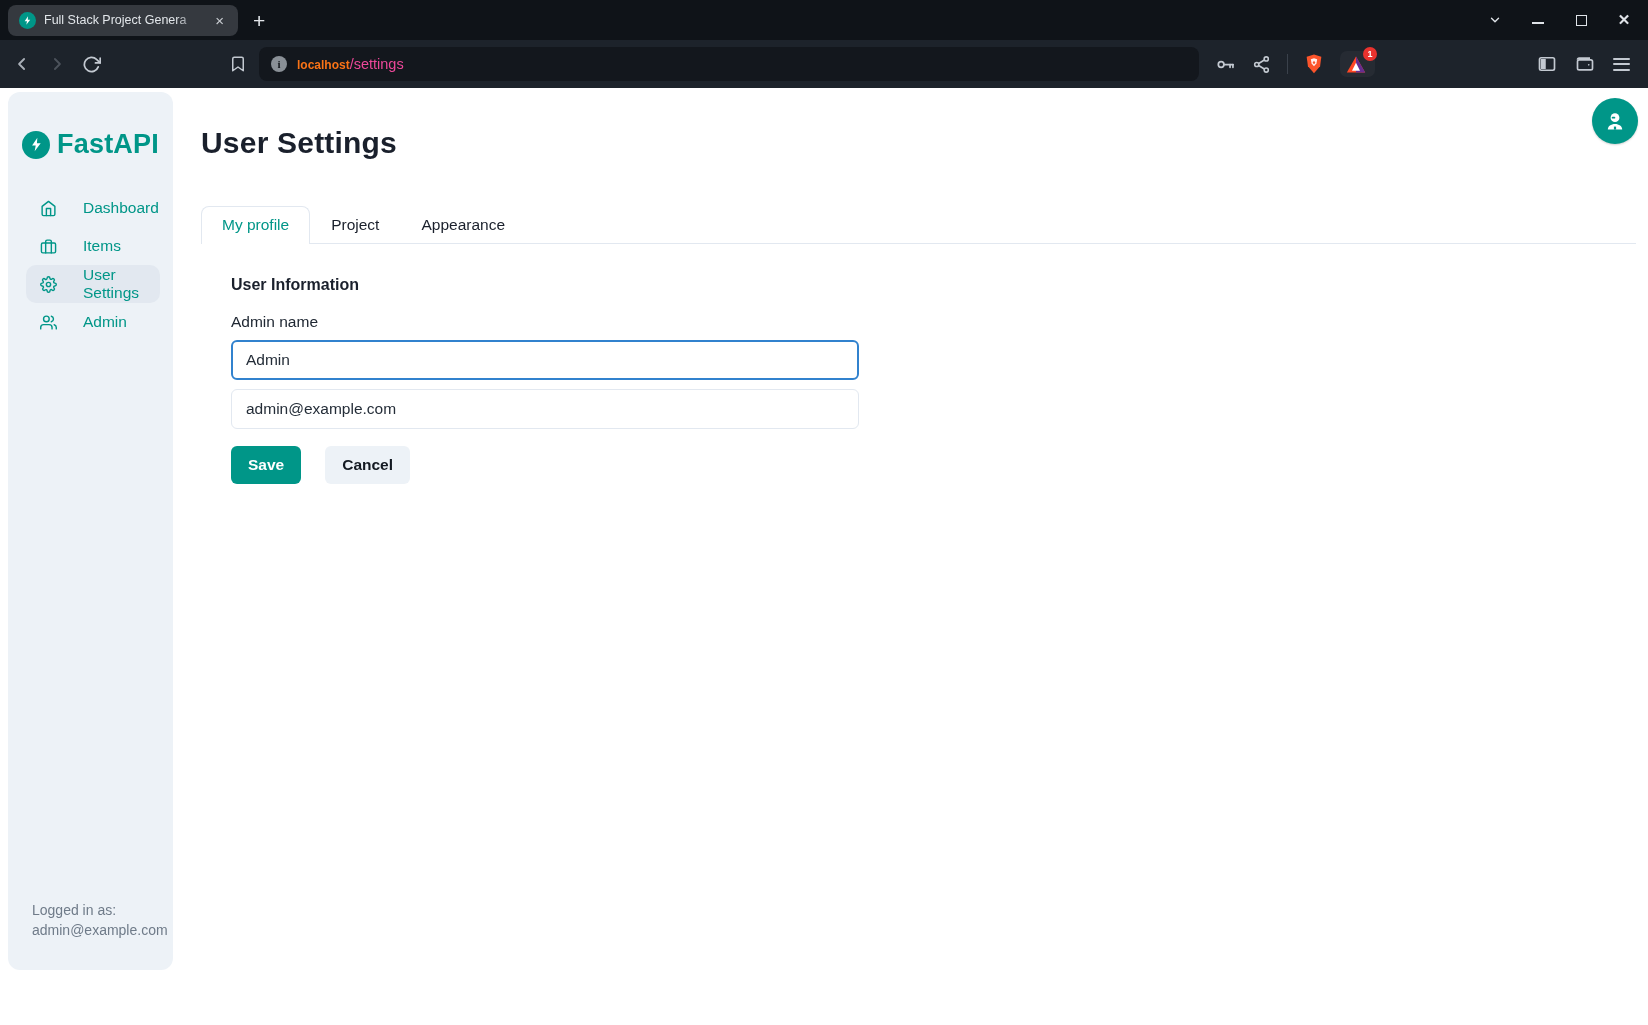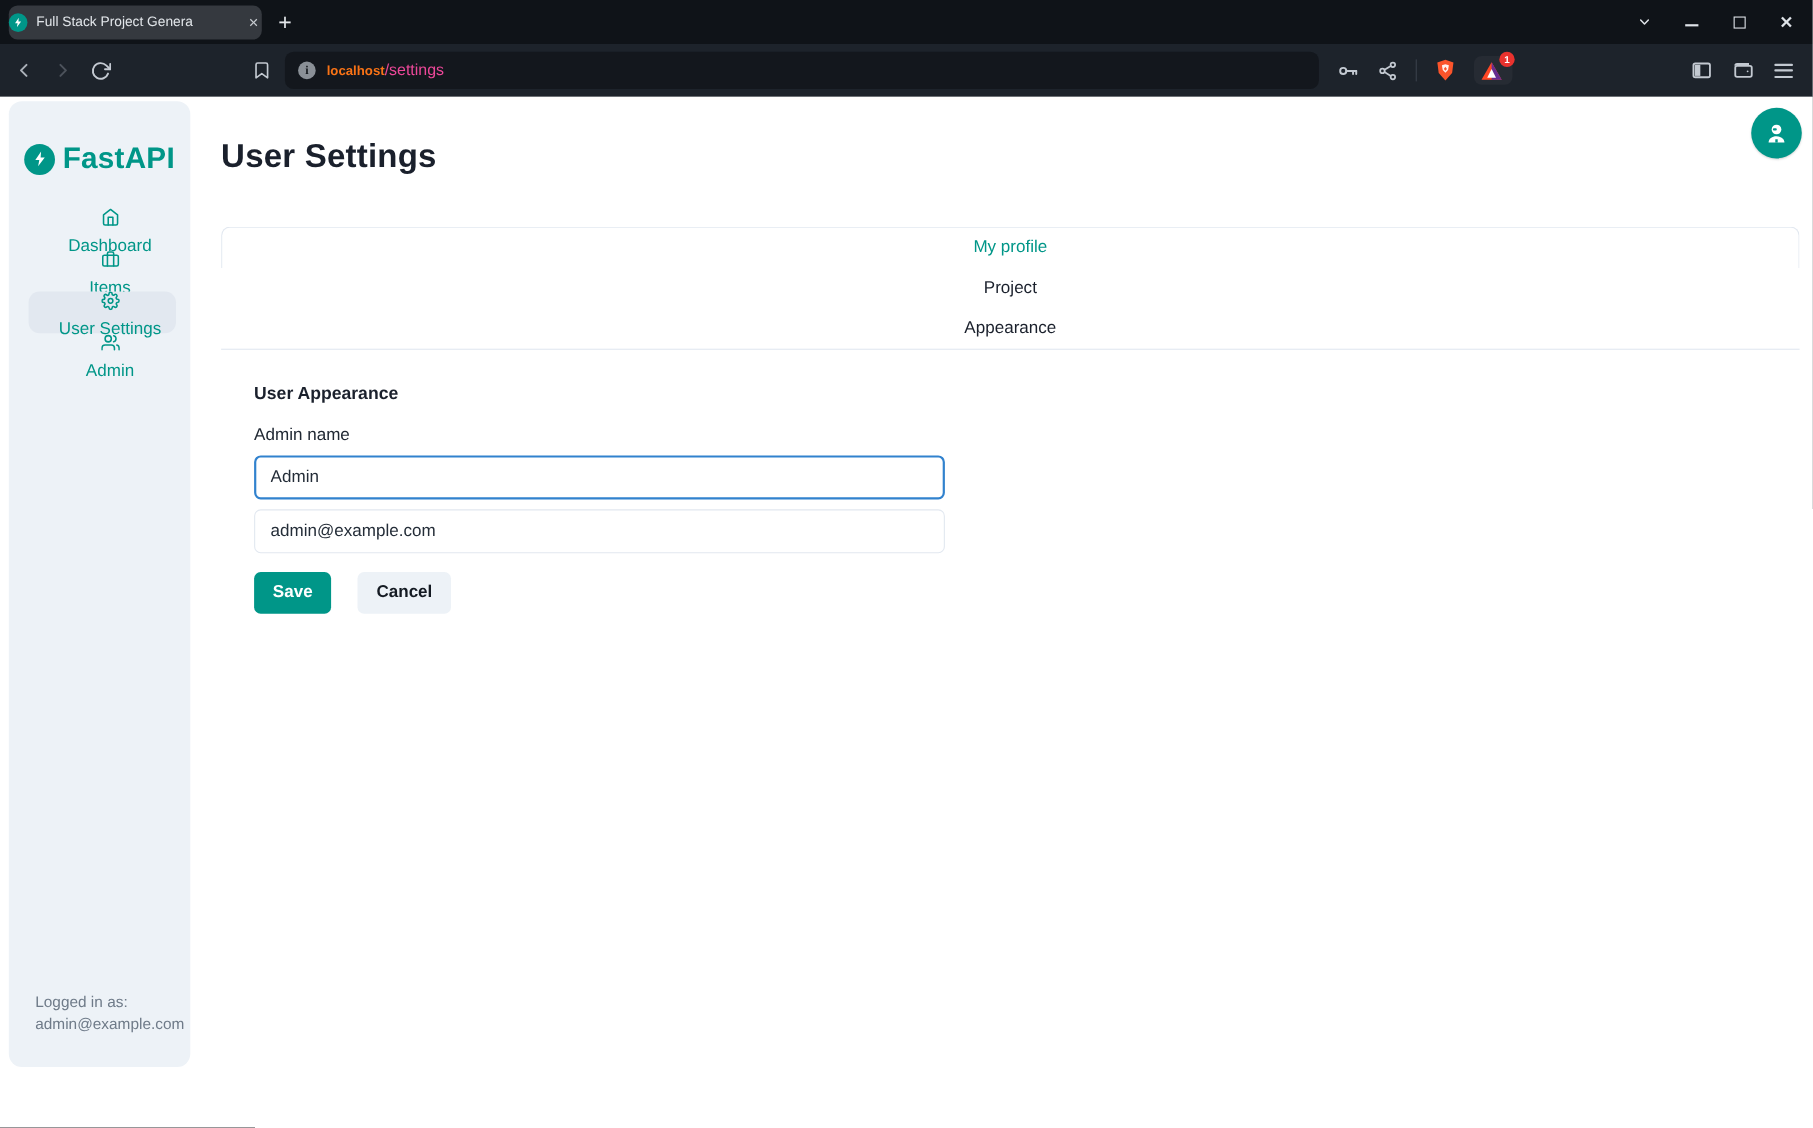--- a/index.html
+++ b/index.html
@@ -2,21 +2,21 @@
 <html style="--accent: #009688; --sidebar_bg: #edf2f7; --active_item: #e2e8f0; --border: #e2e8f0; --focus_blue: #3182ce; --heading: #1a202c; --muted: #6f7b89; --chrome_bg: #0f1318; --toolbar_bg: #1d232b; --tab_bg: #35393f; --urlbar_bg: #13171d; --icon_gray: #c3c9d1; --shield_orange: #fb542b; --rewards_purple: #662d91; --badge_red: #e9322e;"><head>
 <meta charset="utf-8">
 <style>
   * { margin:0; padding:0; box-sizing:border-box; }
   html,body { background:#2a2e33; }
   body { font-family:"Liberation Sans", sans-serif; }
   .screen { position:relative; width:1648px; height:1025px; background:#fff; overflow:hidden; }
 
   
   .tabbar { height:40px; background:var(--chrome_bg,#0f1318); display:flex; align-items:center; padding:0 16px 0 8px; }
-  .tab { width:230px; height:31px; background:var(--tab_bg,#35393f); border-radius:8px; display:flex; align-items:center; gap:8px; padding:0 0; cursor:default; }
+  .tab { width:230px; height:31px; background:var(--tab_bg,#35393f); border-radius:8px; display:flex; align-items:center; gap:8px; padding:0 11px; cursor:default; }
   .favicon { width:17px; height:17px; border-radius:50%; background:var(--accent,#009688); display:flex; align-items:center; justify-content:center; flex:none; }
   .tab-title { flex:1; color:#e2e6ea; font-size:12.5px; white-space:nowrap; overflow:hidden;
     -webkit-mask-image:linear-gradient(90deg,#000 82%,transparent); mask-image:linear-gradient(90deg,#000 82%,transparent); }
   .tab-close { color:#c9cdd2; font-size:15px; line-height:1; padding:2px 3px; border-radius:4px; }
   .newtab { color:#e3e6ea; font-size:21px; font-weight:300; margin-left:15px; line-height:1; }
   .win-controls { margin-left:auto; display:flex; align-items:center; gap:27px; }
   .wc { color:#dfe3e8; display:flex; align-items:center; justify-content:center; width:16px; height:16px; }
   .wc-min { width:12px; height:2px; background:#dfe3e8; align-self:center; margin-top:6px; }
   .wc-max { width:11px; height:11px; border:1.6px solid #dfe3e8; }
   .wc-close { font-size:15px; font-weight:600; }
@@ -36,28 +36,28 @@
   .hamburger { display:flex; flex-direction:column; gap:3.5px; }
   .hamburger i { display:block; width:17px; height:2px; background:#c3c9d1; border-radius:1px; }
 
   
   .content { display:flex; height:937px; background:#fff; }
   .sidebar { width:165px; height:878px; margin:4px 0 0 8px; background:var(--sidebar_bg,#edf2f7); border-radius:12px; display:flex; flex-direction:column; flex:none; }
   .logo { display:flex; align-items:center; gap:7px; margin:37px auto 0; }
   .logo-bolt { width:28px; height:28px; border-radius:50%; background:var(--accent,#009688); display:flex; align-items:center; justify-content:center; }
   .logo-text { color:var(--accent,#009688); font-size:27px; font-weight:600; letter-spacing:.2px; }
   .nav { margin-top:29px; display:flex; flex-direction:column; }
-  .nav-item { height:38px; display:flex; align-items:center; gap:9px; margin:0 13px 0 18px; padding-left:14px; border-radius:10px; color:var(--accent,#009688); font-size:15.5px; cursor:pointer;flex-direction:column; }
+  .nav-item { height:38px; display:flex; align-items:center; gap:26px; margin:0 13px 0 18px; padding-left:14px; border-radius:10px; color:var(--accent,#009688); font-size:15.5px; cursor:pointer; }
   .nav-item.active { background:var(--active_item,#e2e8f0); }
   .sidebar-footer { margin-top:auto; padding:0 14px 30px 24px; color:var(--muted,#6f7b89); font-size:14px; line-height:20px; }
 
   .main { flex:1; position:relative; padding-left:28px; }
   .avatar-btn { position:absolute; top:10px; right:10px; width:46px; height:46px; border-radius:50%; background:var(--accent,#009688); display:flex; align-items:center; justify-content:center; border:none; cursor:pointer; box-shadow:0 1px 2px rgba(0,0,0,.18); }
   .page-title { margin-top:38px; font-size:30px; line-height:1.15; font-weight:700; color:var(--heading,#1a202c); letter-spacing:.2px; }
-  .tabs { display:flex; margin-top:45px; margin-right:12px; border-bottom:1px solid var(--border,#e2e8f0);flex-direction:column; }
+  .tabs { display:flex; margin-top:45px; margin-right:12px; border-bottom:1px solid var(--border,#e2e8f0); }
   .tabtab { padding:9px 20px 10px; font-size:15.5px; color:#1a202c; border:1px solid transparent; border-bottom:none; border-radius:8px 8px 0 0; margin-bottom:-1px; cursor:pointer; background:transparent; font-family:inherit; }
   .tabtab.active { color:var(--accent,#009688); border-color:var(--border,#e2e8f0); background:#fff; box-shadow:0 1px 0 #fff; }
   .panel { padding:32px 0 0 30px; }
   .section-title { font-size:16px; font-weight:700; color:var(--heading,#1a202c); }
   .field-label { margin-top:19px; font-size:15.5px; color:#202833; }
   .text-input { display:block; margin-top:9px; width:628px; height:40px; border:1px solid var(--border,#e2e8f0); border-radius:6px; padding:0 14px; font-size:15.5px; color:#242d38; background:#fff; font-family:inherit; outline:none; }
   .text-input.focused { border:2px solid var(--focus_blue,#3182ce); padding:0 13px; }
   .btn-row { display:flex; gap:24px; margin-top:17px; }
   .btn { height:38px; padding:0 17px; border-radius:6px; font-size:15.5px; font-weight:600; border:none; cursor:pointer; font-family:inherit; display:flex; align-items:center; }
   .btn-save { background:var(--accent,#009688); color:#fff; }
@@ -254,21 +254,21 @@
 
       <h1 class="page-title">User Settings</h1>
 
       <div class="tabs">
         <button class="tabtab active">My profile</button>
         <button class="tabtab">Project</button>
         <button class="tabtab">Appearance</button>
       </div>
 
       <div class="panel">
-        <div class="section-title">User Appearance</div>
+        <div class="section-title">User Information</div>
 
         <div class="field-label">Admin name</div>
         <input class="text-input focused" type="text" value="Admin" style="">
 
         <input class="text-input" type="text" value="admin@example.com" style="">
 
         <div class="btn-row">
           <button class="btn btn-save">Save</button>
           <button class="btn btn-cancel">Cancel</button>
         </div>

